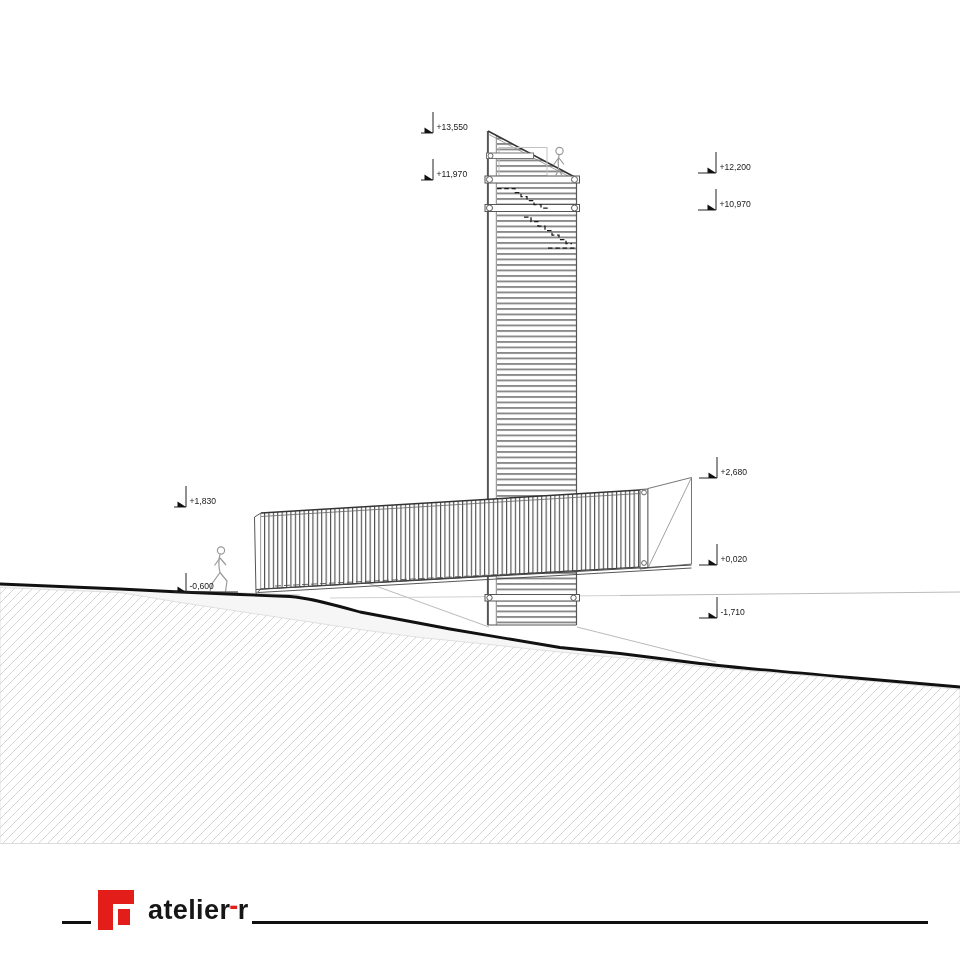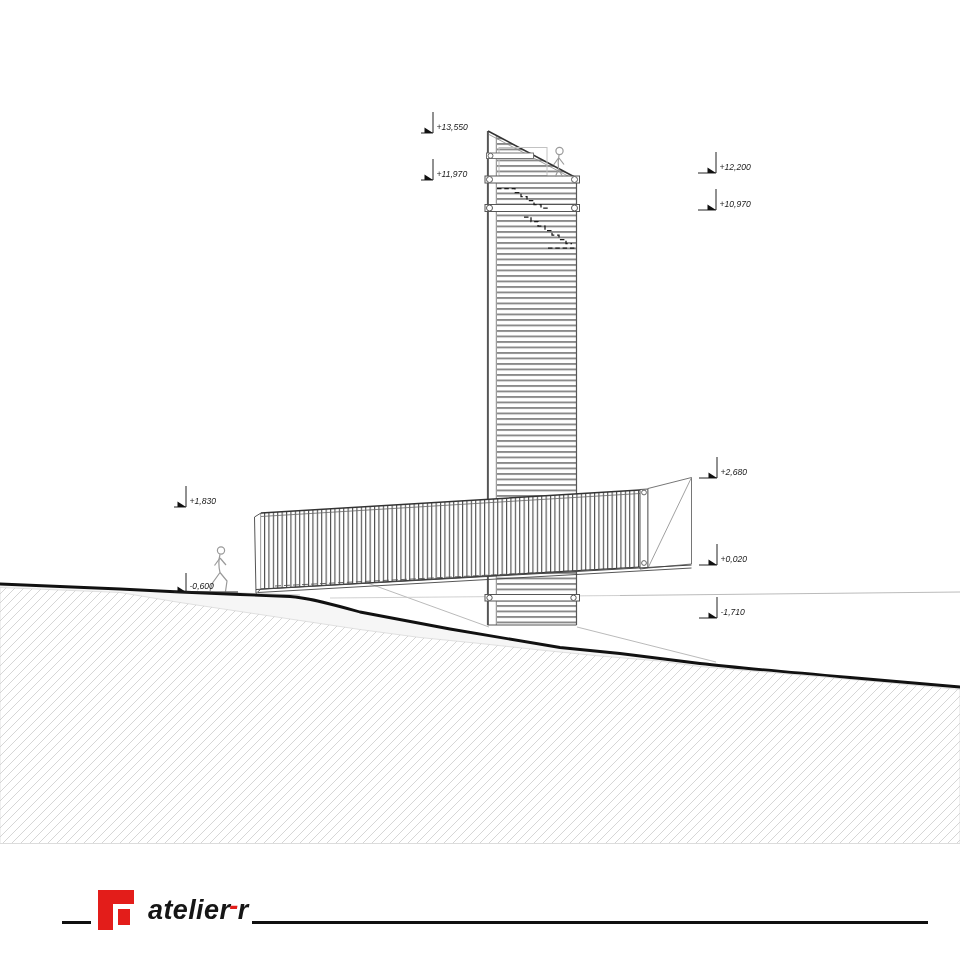--- a/index.html
+++ b/index.html
@@ -1,18 +1,18 @@
 <!DOCTYPE html>
 <html><head>
 <meta charset="utf-8">
 <style>
   html,body{margin:0;padding:0;background:#fff;}
   body{width:960px;height:960px;position:relative;overflow:hidden;
        font-family:"Liberation Sans", sans-serif;}
-  .stage{position:absolute;inset:0;font-style:italic;}
+  .stage{position:absolute;inset:0;}
   svg{position:absolute;left:0;top:0;}
   svg text{font-family:"Liberation Sans", sans-serif;font-size:8.6px;fill:#1a1a1a;}
   
   .footer{position:absolute;left:0;top:0;width:960px;height:692px;pointer-events:none;}
   .fline{position:absolute;height:3px;background:#101010;}
   .fline-left{left:62px;top:921px;width:29px;}
   .fline-right{left:252px;top:921px;width:676px;}
   .logo{position:absolute;left:98px;top:890px;width:36px;height:40px;background:#e31d1a;}
   .logo .notch{position:absolute;left:15px;top:14px;right:0;bottom:0;background:#ffffff;}
   .logo .dot{position:absolute;left:20px;top:19px;width:12px;height:16px;background:#e31d1a;}

